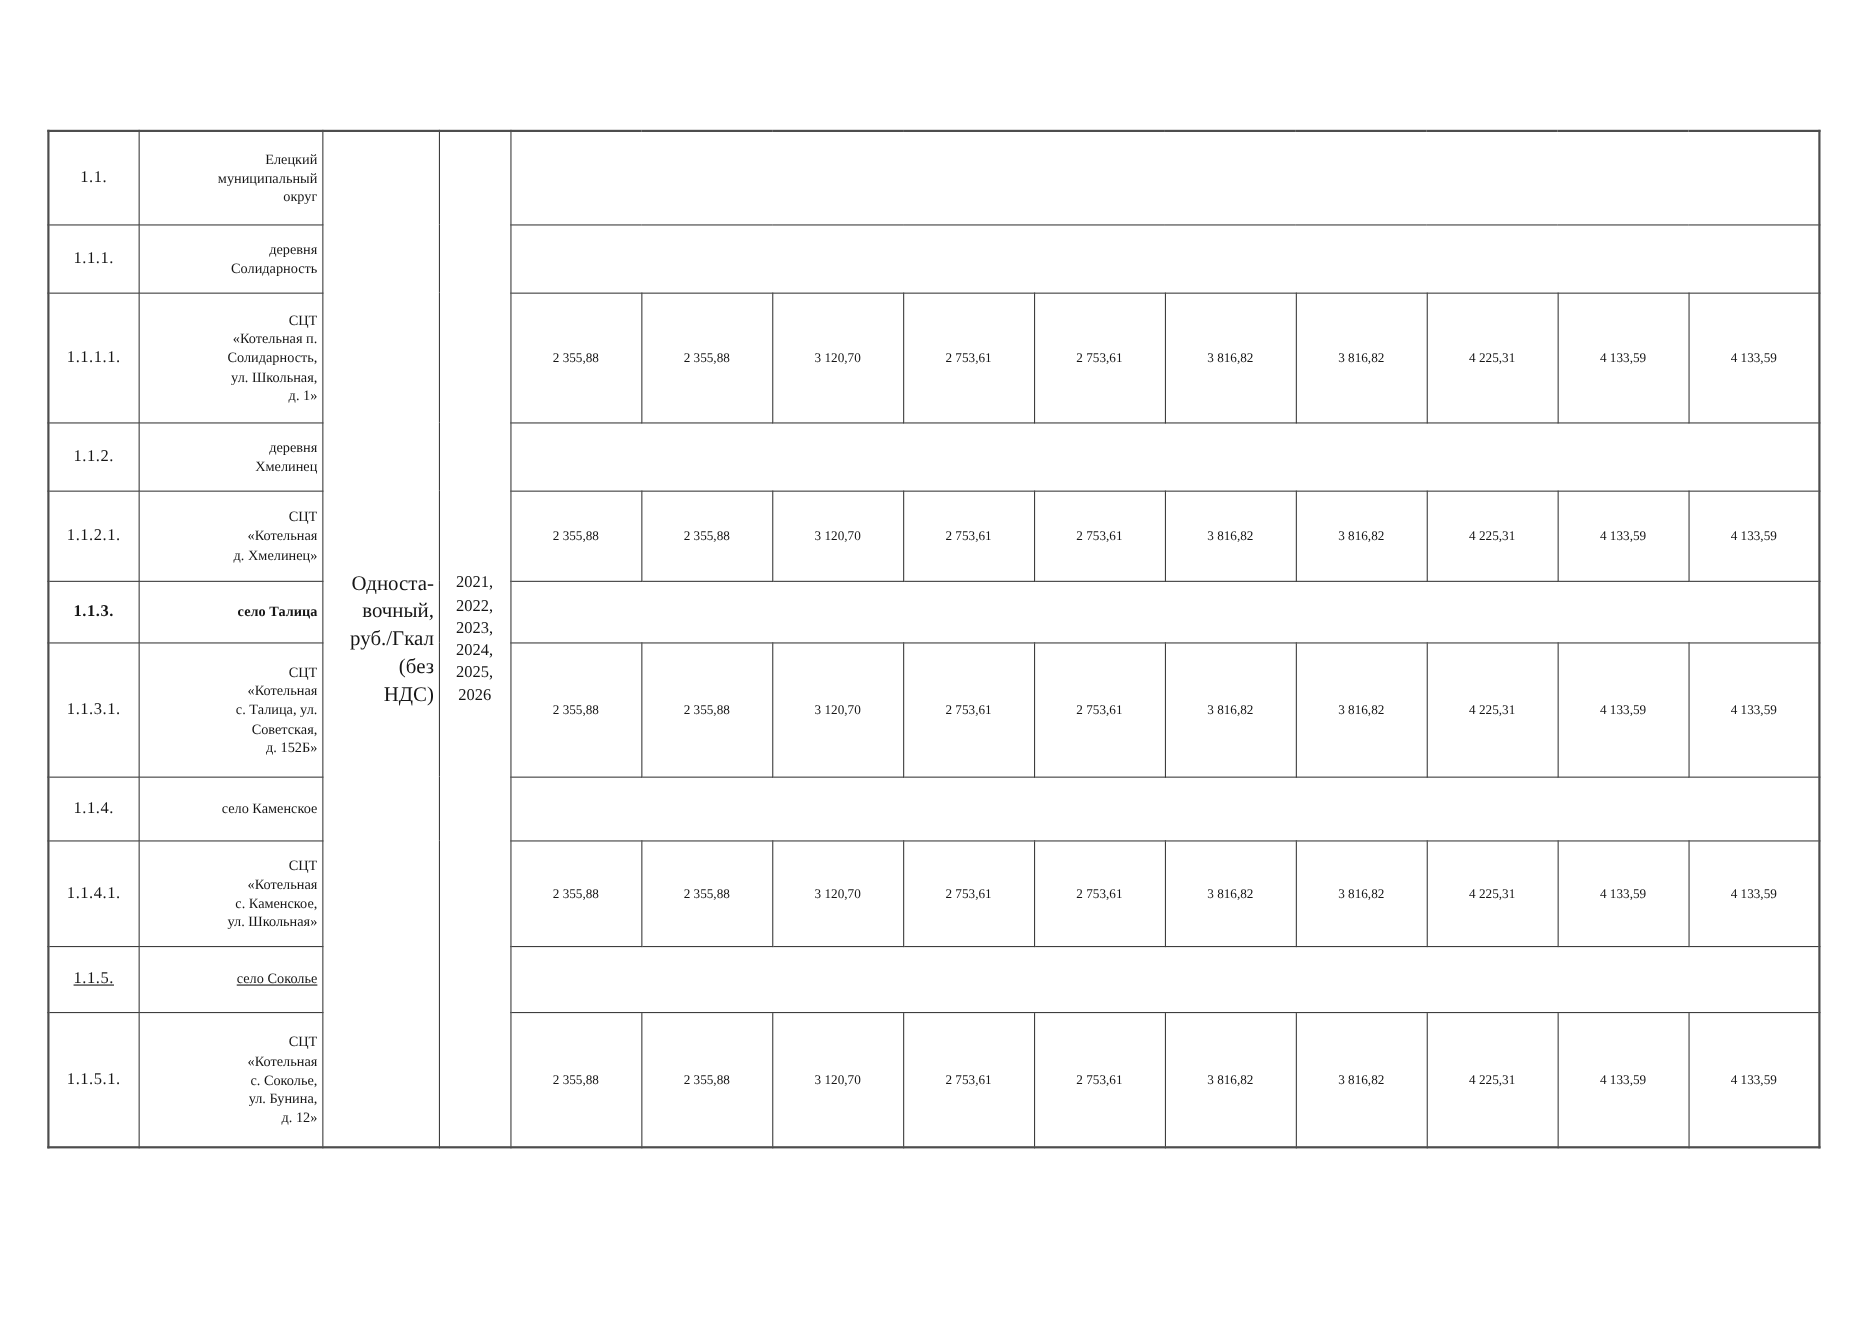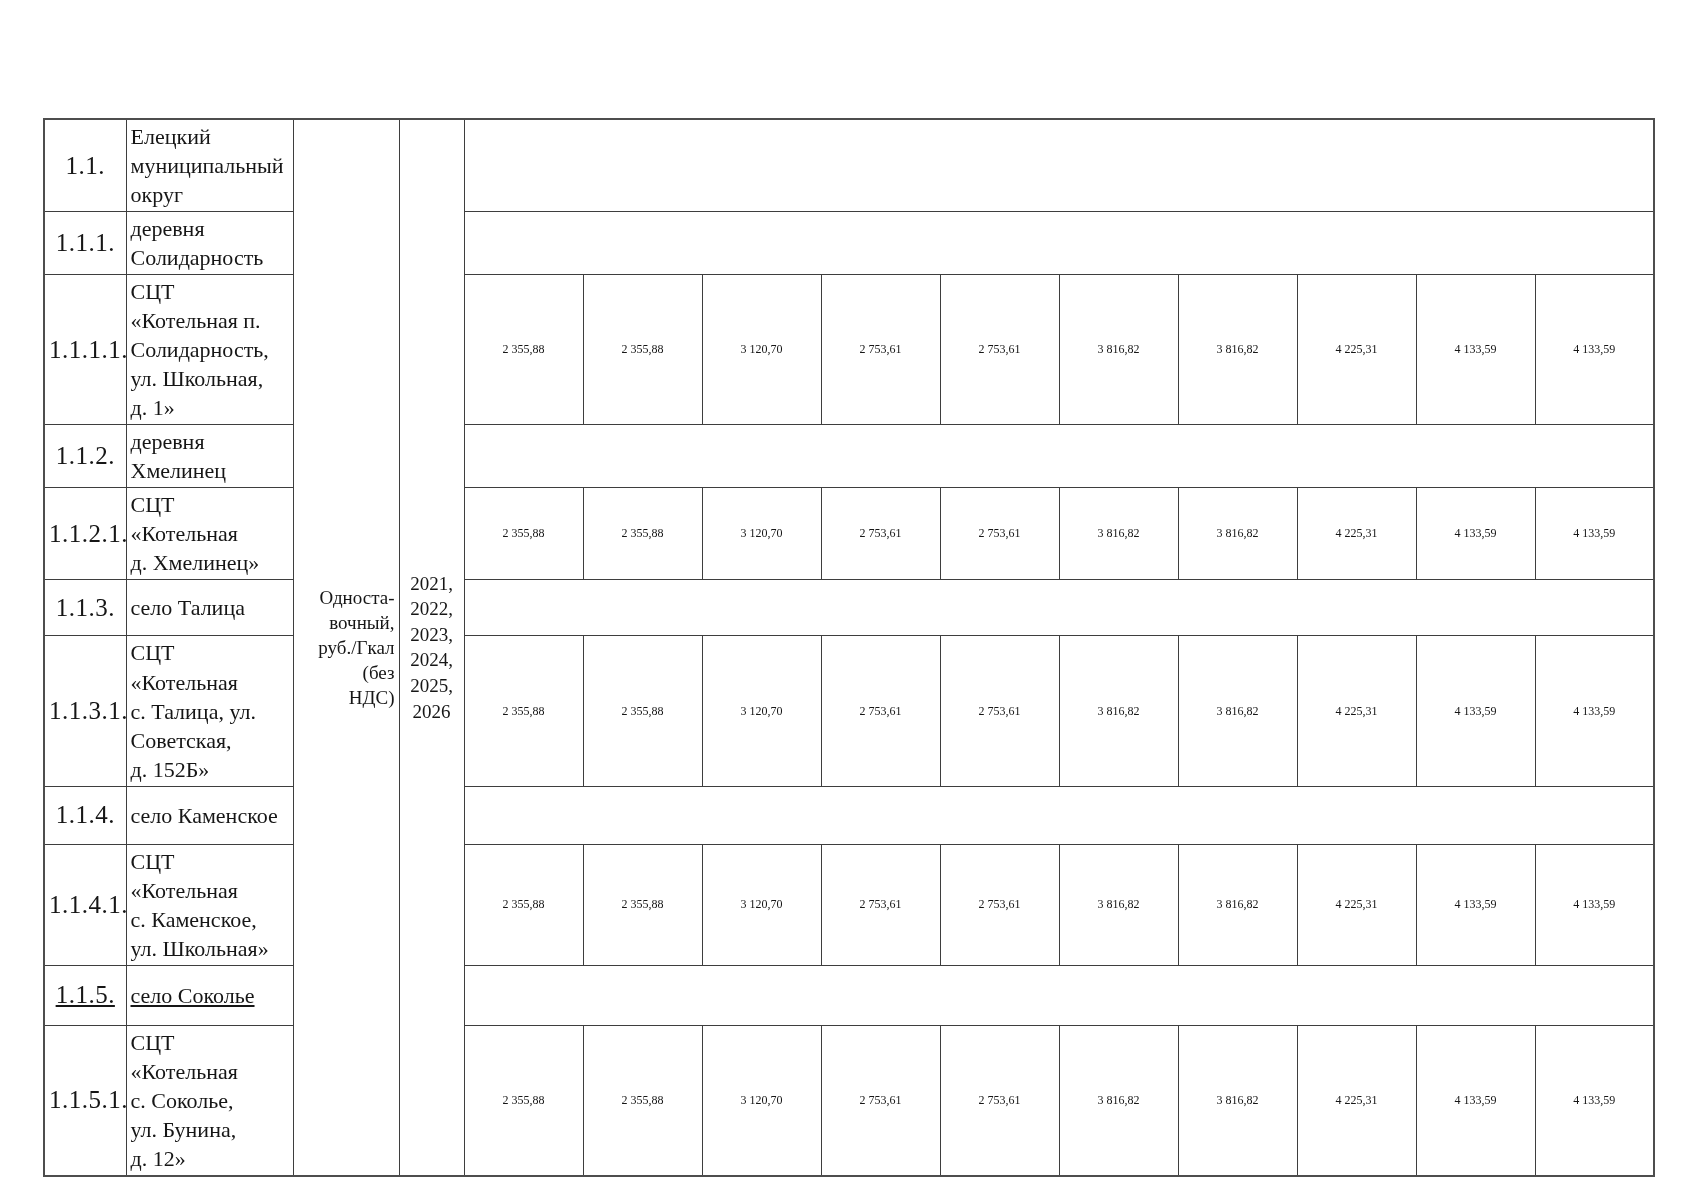--- a/index.html
+++ b/index.html
@@ -31,61 +31,61 @@
     border: 1px solid #3e3e3e;
     padding: 2px 4px;
     vertical-align: middle;
     background: #ffffff;
   }
   
   td.c-type, td.c-years, td.c-empty { border-left-color: #585858; }
 
   td.c-num {
     text-align: center;
-    font-size: 25px;
+    font-size: 15px;
     letter-spacing: 0.5px;
     white-space: nowrap;
   }
   td.c-name {
-    text-align: left;
-    font-size: 22px;
+    text-align: right;
+    font-size: 13px;
     line-height: 1.32;
     padding-left: 9px;
     white-space: pre-line;
   }
   td.c-type {
     text-align: right;
     vertical-align: top;
     font-size: 19px;
     line-height: 1.32;
     padding-top: 5px;
     white-space: pre-line;
   }
   td.c-years {
     text-align: center;
     vertical-align: top;
-    font-size: 19px;
+    font-size: 15px;
     line-height: 1.35;
     padding-top: 5px;
     white-space: pre-line;
   }
   td.c-val {
     text-align: center;
     font-size: 12px;
     white-space: nowrap;
   }
   td.c-empty { background: #ffffff; }
 
   
   tr.r0  { height: 85px; }
   tr.r1  { height: 62px; }
   tr.r2  { height: 118px; }
   tr.r3  { height: 62px; }
   tr.r4  { height: 82px; }
-  tr.r5  { height: 56px; }
+  tr.r5  { height: 56px; font-weight: bold; }
   tr.r6  { height: 122px; }
   tr.r7  { height: 58px; }
   tr.r8  { height: 96px; }
   tr.r9  { height: 60px; text-decoration: underline; }
   tr.r10 { height: 123px; }
 </style>
 </head>
 <body>
 
 <div class="page">

